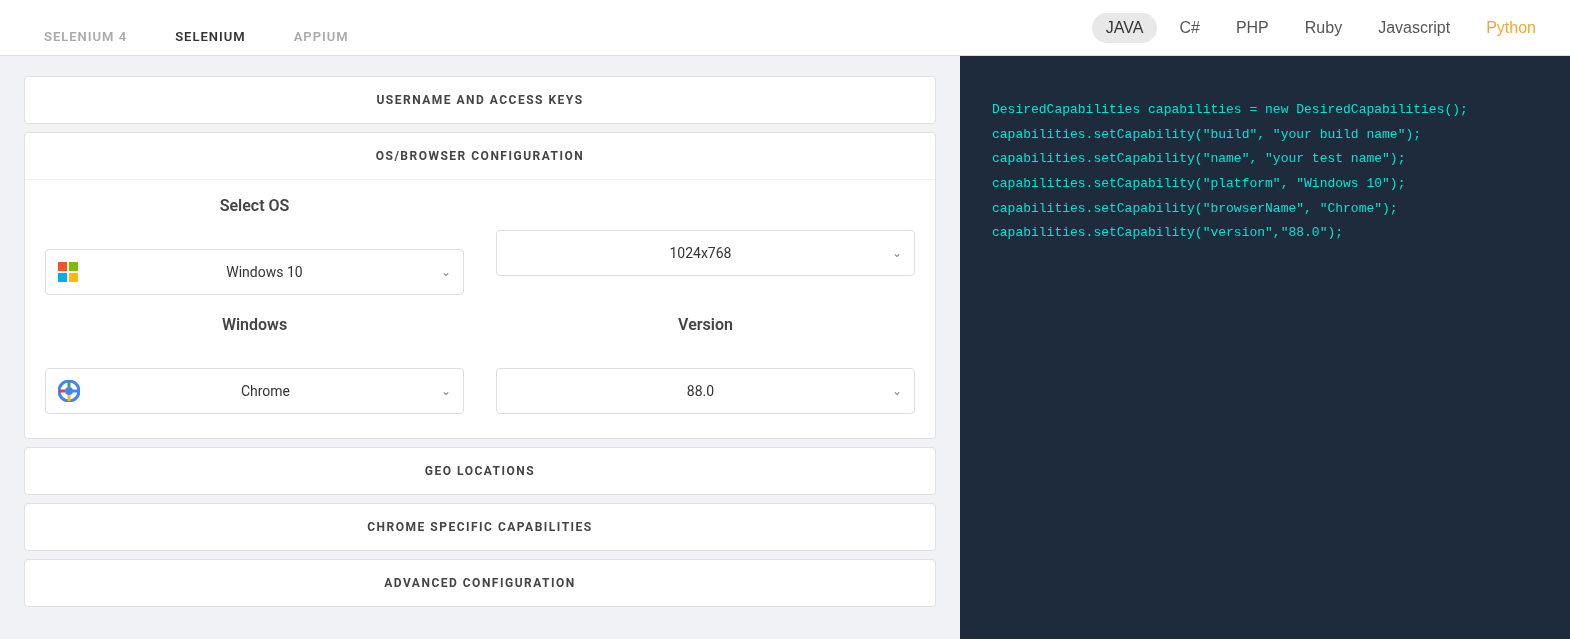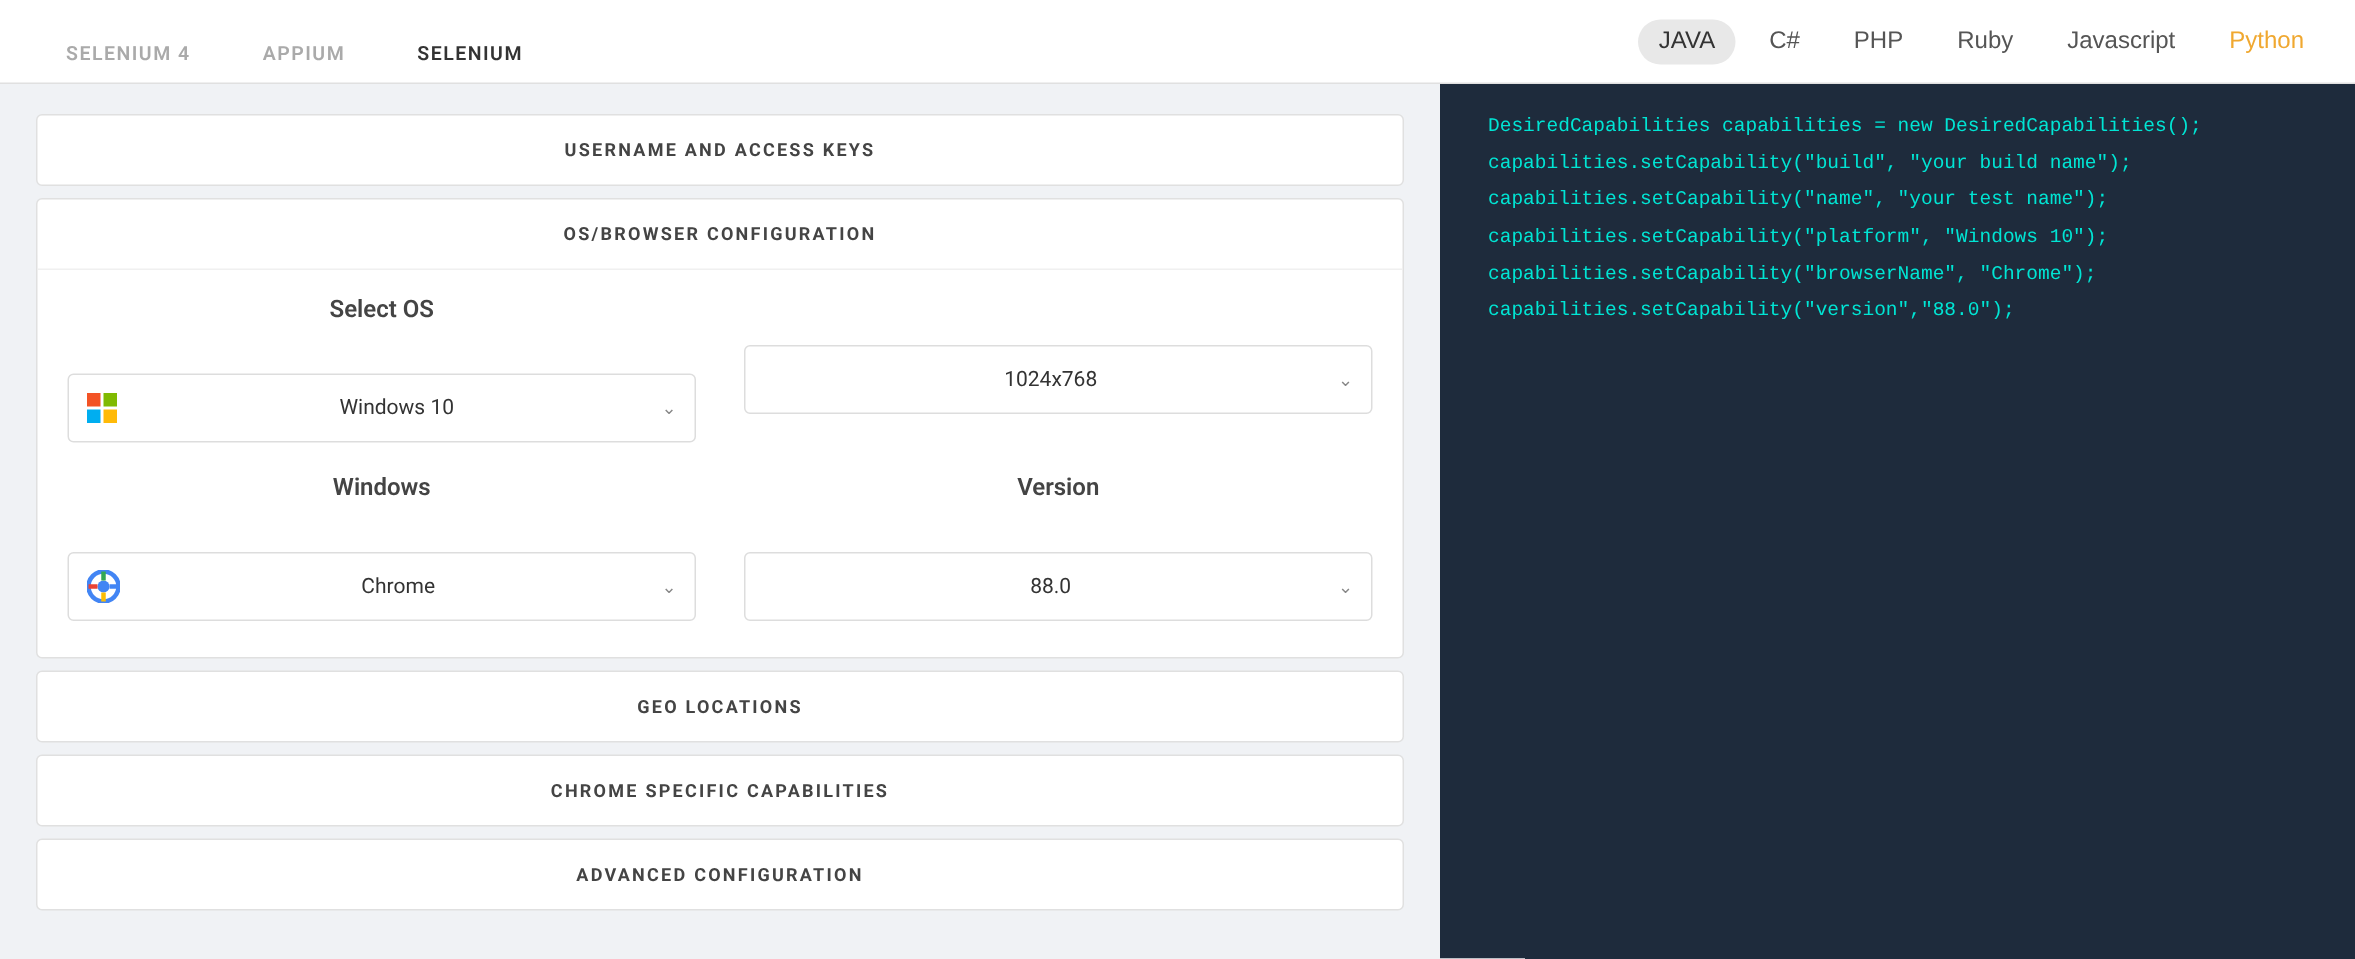--- a/index.html
+++ b/index.html
@@ -176,21 +176,21 @@
     }
     .win-icon span:nth-child(1) { background: #f35325; }
     .win-icon span:nth-child(2) { background: #80ba01; }
     .win-icon span:nth-child(3) { background: #00aef0; }
     .win-icon span:nth-child(4) { background: #ffba08; }
 
     
     .right-panel {
       flex: 1;
       background: #1e2b3c;
-      padding: 16px 32px;
+      padding: 42px 32px;
       overflow-y: auto;
     }
 
     .code-block {
       font-family: 'Courier New', Courier, monospace;
       font-size: 13px;
       line-height: 1.9;
     }
 
     .code-line {
@@ -201,22 +201,22 @@
     .code-cyan {
       color: #00e5d4;
     }
   </style>
 </head>
 <body>
 
 <nav class="top-nav">
   <div class="nav-left">
     <div class="nav-tab">SELENIUM 4</div>
+    <div class="nav-tab active">SELENIUM</div>
     <div class="nav-tab">APPIUM</div>
-    <div class="nav-tab active">SELENIUM</div>
   </div>
   <div class="nav-right">
     <button class="lang-btn active">JAVA</button>
     <button class="lang-btn">C#</button>
     <button class="lang-btn">PHP</button>
     <button class="lang-btn">Ruby</button>
     <button class="lang-btn">Javascript</button>
     <button class="lang-btn python">Python</button>
   </div>
 </nav>

